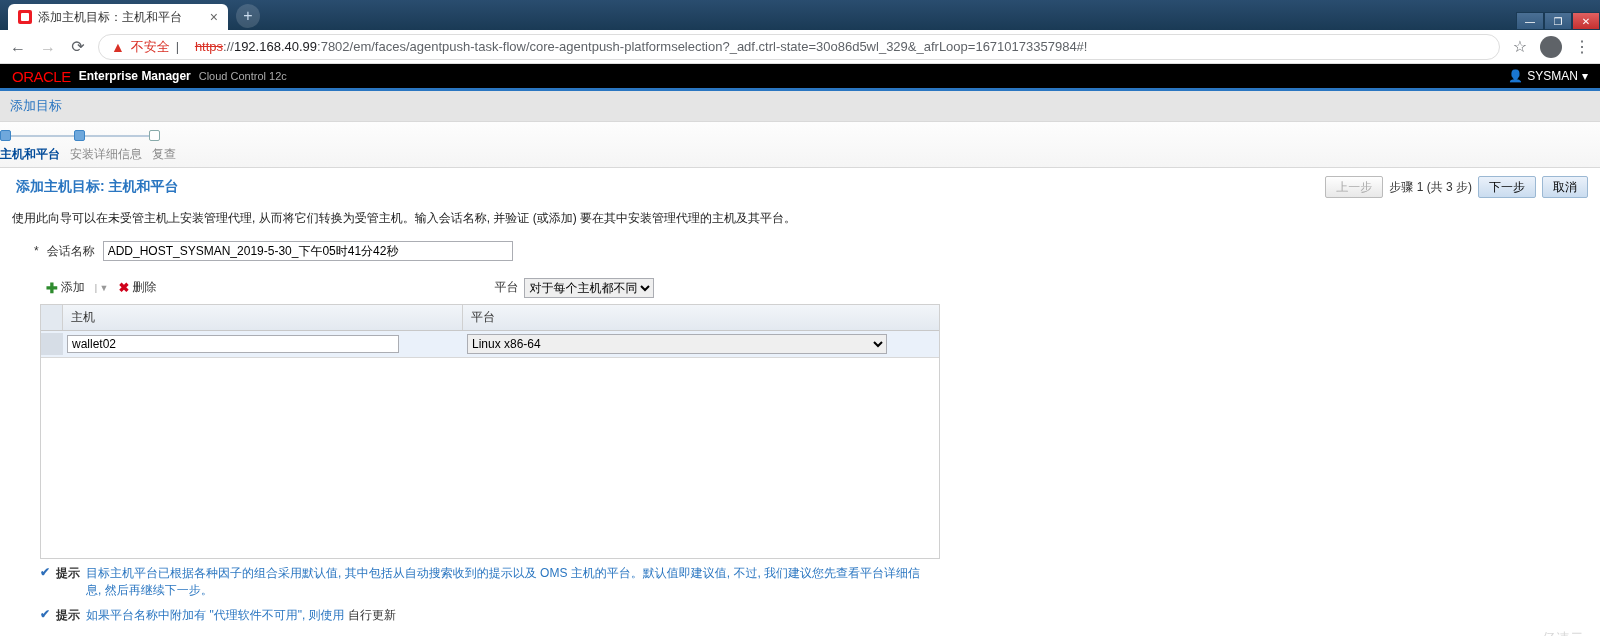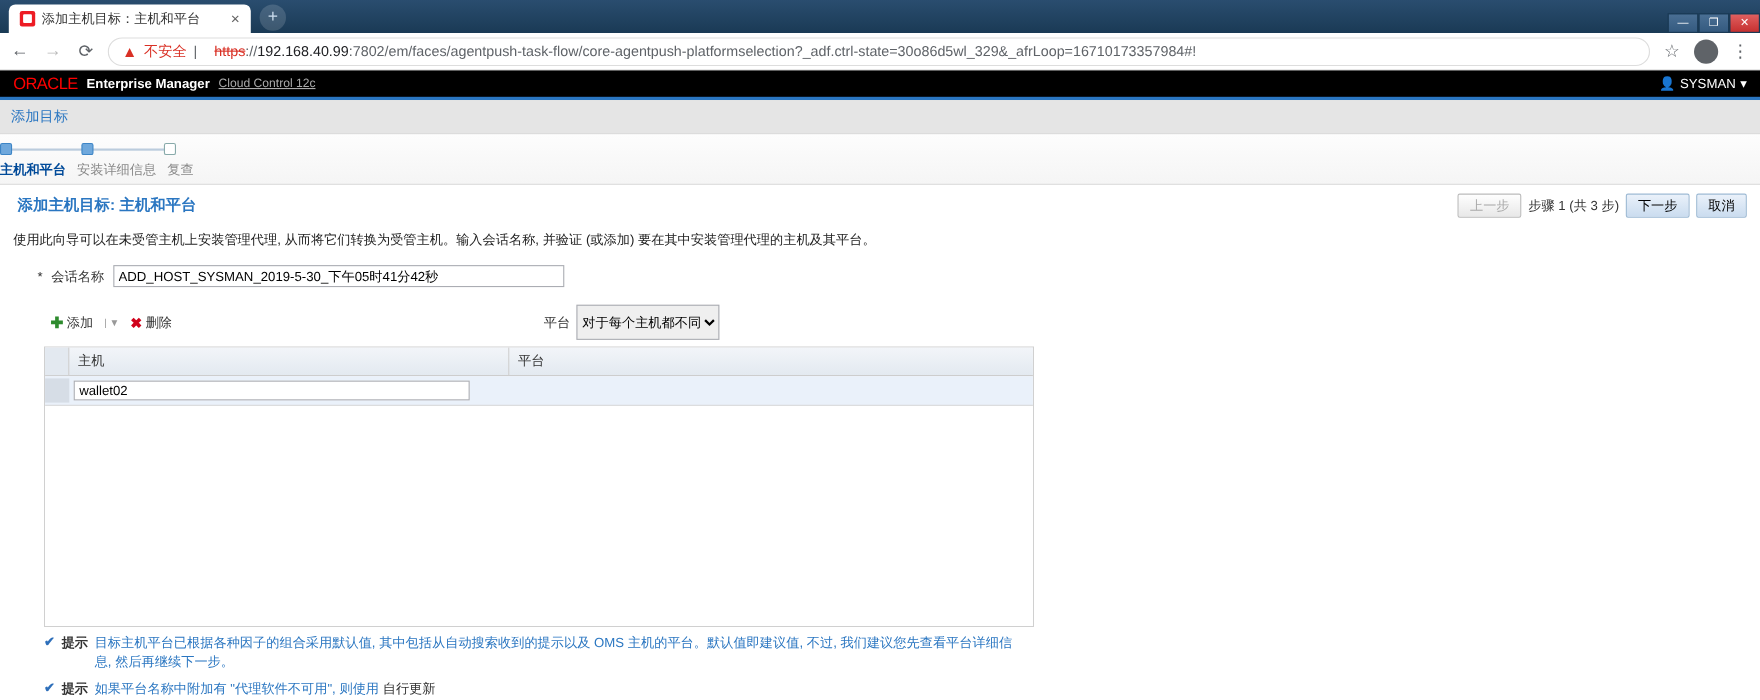--- a/index.html
+++ b/index.html
@@ -30,21 +30,21 @@
   .url-text { color: #5f6368; font-size: 13px; white-space: nowrap; overflow: hidden; }
   .url-text .ip { color: #202124; }
   .star-icon, .user-icon, .menu-icon { color: #5f6368; font-size: 16px; cursor: pointer; width:20px; text-align:center;}
   .user-circle{width:22px;height:22px;border-radius:50%;background:#5f6368;}
   
   
   .oracle-header { background: #000; height: 27px; border-bottom: 3px solid #2a76c1; display: flex; align-items: center; justify-content: space-between; padding: 0 12px; }
   .oracle-brand { display: flex; align-items: center; gap: 8px; }
   .oracle-logo { color: #ff0000; font-weight: normal; font-size: 15px; letter-spacing: -0.5px; font-family: Arial; }
   .oracle-em { color: #fff; font-weight: bold; font-size: 12px; }
-  .oracle-cc { color: #aaa; font-size: 11px; text-decoration: underline; }
+  .oracle-cc { color: #aaa; font-size: 11px; }
   .sysman { color: #fff; font-size: 12px; display: flex; align-items: center; gap: 4px; cursor: pointer; }
   .sysman-icon { color: #6aa9e6; }
   
   
   .page-title-bar { padding: 6px 10px; background:#e5e5e5;}
   .page-title { color: #2a76c1; font-size: 13px; font-weight: normal; }
   
   .wizard-train { padding: 8px 0 4px; border-top: 1px solid #d9d9d9; border-bottom: 1px solid #d9d9d9; background: linear-gradient(#fdfdfd,#f5f5f5); }
   .train-track { position: relative; height: 12px; width: 160px; margin-bottom: 4px; }
   .train-line { position: absolute; top: 5px; left: 5px; right: 5px; height: 2px; background: #bcd; }
@@ -71,34 +71,34 @@
   .req-star { color: #333; }
   .field-label { font-size: 12px; }
   .text-input { width: 410px; height: 20px; padding: 1px 4px; font-size: 12px; border: 1px solid #abadb3; }
   
   .toolbar-row { display: flex; align-items: center; padding: 4px 0 4px 40px; gap: 2px; }
   .tb-btn { display: flex; align-items: center; gap: 3px; padding: 2px 6px; cursor: pointer; border-radius:2px;}
   .add-icon { color: #2e8b2e; font-weight: bold; font-size:14px;}
   .del-icon { color: #d0021b; font-weight: bold; font-size:13px;}
   .tb-sep { color: #999; margin: 0 2px; cursor:pointer; font-size:9px;}
   .platform-filter { display: flex; align-items: center; gap: 6px; margin-left: 330px; }
-  .small-select { font-size: 12px; height: 32px; border: 1px solid #abadb3; }
+  .small-select { font-size: 12px; height: 20px; border: 1px solid #abadb3; }
   
   .grid-container { margin: 2px 12px 2px 40px; border: 1px solid #d0d0d0; width:900px;}
   .grid-header { display: flex; background: linear-gradient(#f2f5f9,#e3e9f0); border-bottom: 1px solid #c8c8c8; }
   .grid-header .col { padding: 4px 8px; font-size: 12px; border-right: 1px solid #d0d0d0; color:#333;}
   .grid-header .col:last-child { border-right: none; }
   .col-sel { width: 22px; background:#e3e9f0;}
   .col-host { width: 400px; }
   .col-plat { flex: 1; }
   .grid-row { display: flex; align-items: center; background: #eaf1fa; border-bottom: 1px solid #d8d8d8; padding: 2px 0; }
   .grid-row .col-sel { background:#d6dde6; height:22px;}
   .grid-row .col-host { padding: 0 4px; }
   .grid-row .col-plat { padding: 0 4px; }
-  .host-input { width: 360px; height: 18px; padding: 1px 4px; font-size: 12px; border: 1px solid #abadb3; }
+  .host-input { width: 332px; height: 18px; padding: 1px 4px; font-size: 12px; border: 1px solid #abadb3; }
   .plat-select { width: 420px; height: 20px; font-size: 12px; border: 1px solid #abadb3; }
   .grid-empty { height: 200px; background: #fff; }
   
   .hint-row { display: flex; align-items: flex-start; gap: 6px; padding: 4px 12px 4px 40px; font-size: 12px; }
   .hint-icon { color: #2e6fba; font-weight: bold; }
   .hint-label { color: #333; font-weight: bold; }
   .hint-text { color: #2a76c1; max-width: 840px; }
   .hint-link { color: #333; text-decoration: none; }
   
   .watermark { position: absolute; right: 16px; bottom: 8px; color: #d8d8d8; font-size: 14px; display:flex; align-items:center; gap:4px;}
@@ -214,20 +214,25 @@
   <div class="grid-header">
     <div class="col col-sel"></div>
     <div class="col col-host">主机</div>
     <div class="col col-plat">平台</div>
   </div>
   <div class="grid-row">
     <div class="col-sel"></div>
     <div class="col-host">
       <input class="host-input" type="text" value="wallet02" style="">
     </div>
+    <div class="col-plat">
+      <select class="plat-select">
+        <option>Linux x86-64</option>
+      </select>
+    </div>
   </div>
   <div class="grid-empty"></div>
 </div>
 
 <div class="hint-row">
   <span class="hint-icon">✔</span>
   <span class="hint-label">提示</span>
   <span class="hint-text">目标主机平台已根据各种因子的组合采用默认值, 其中包括从自动搜索收到的提示以及 OMS 主机的平台。默认值即建议值, 不过, 我们建议您先查看平台详细信息, 然后再继续下一步。</span>
 </div>
 <div class="hint-row">

